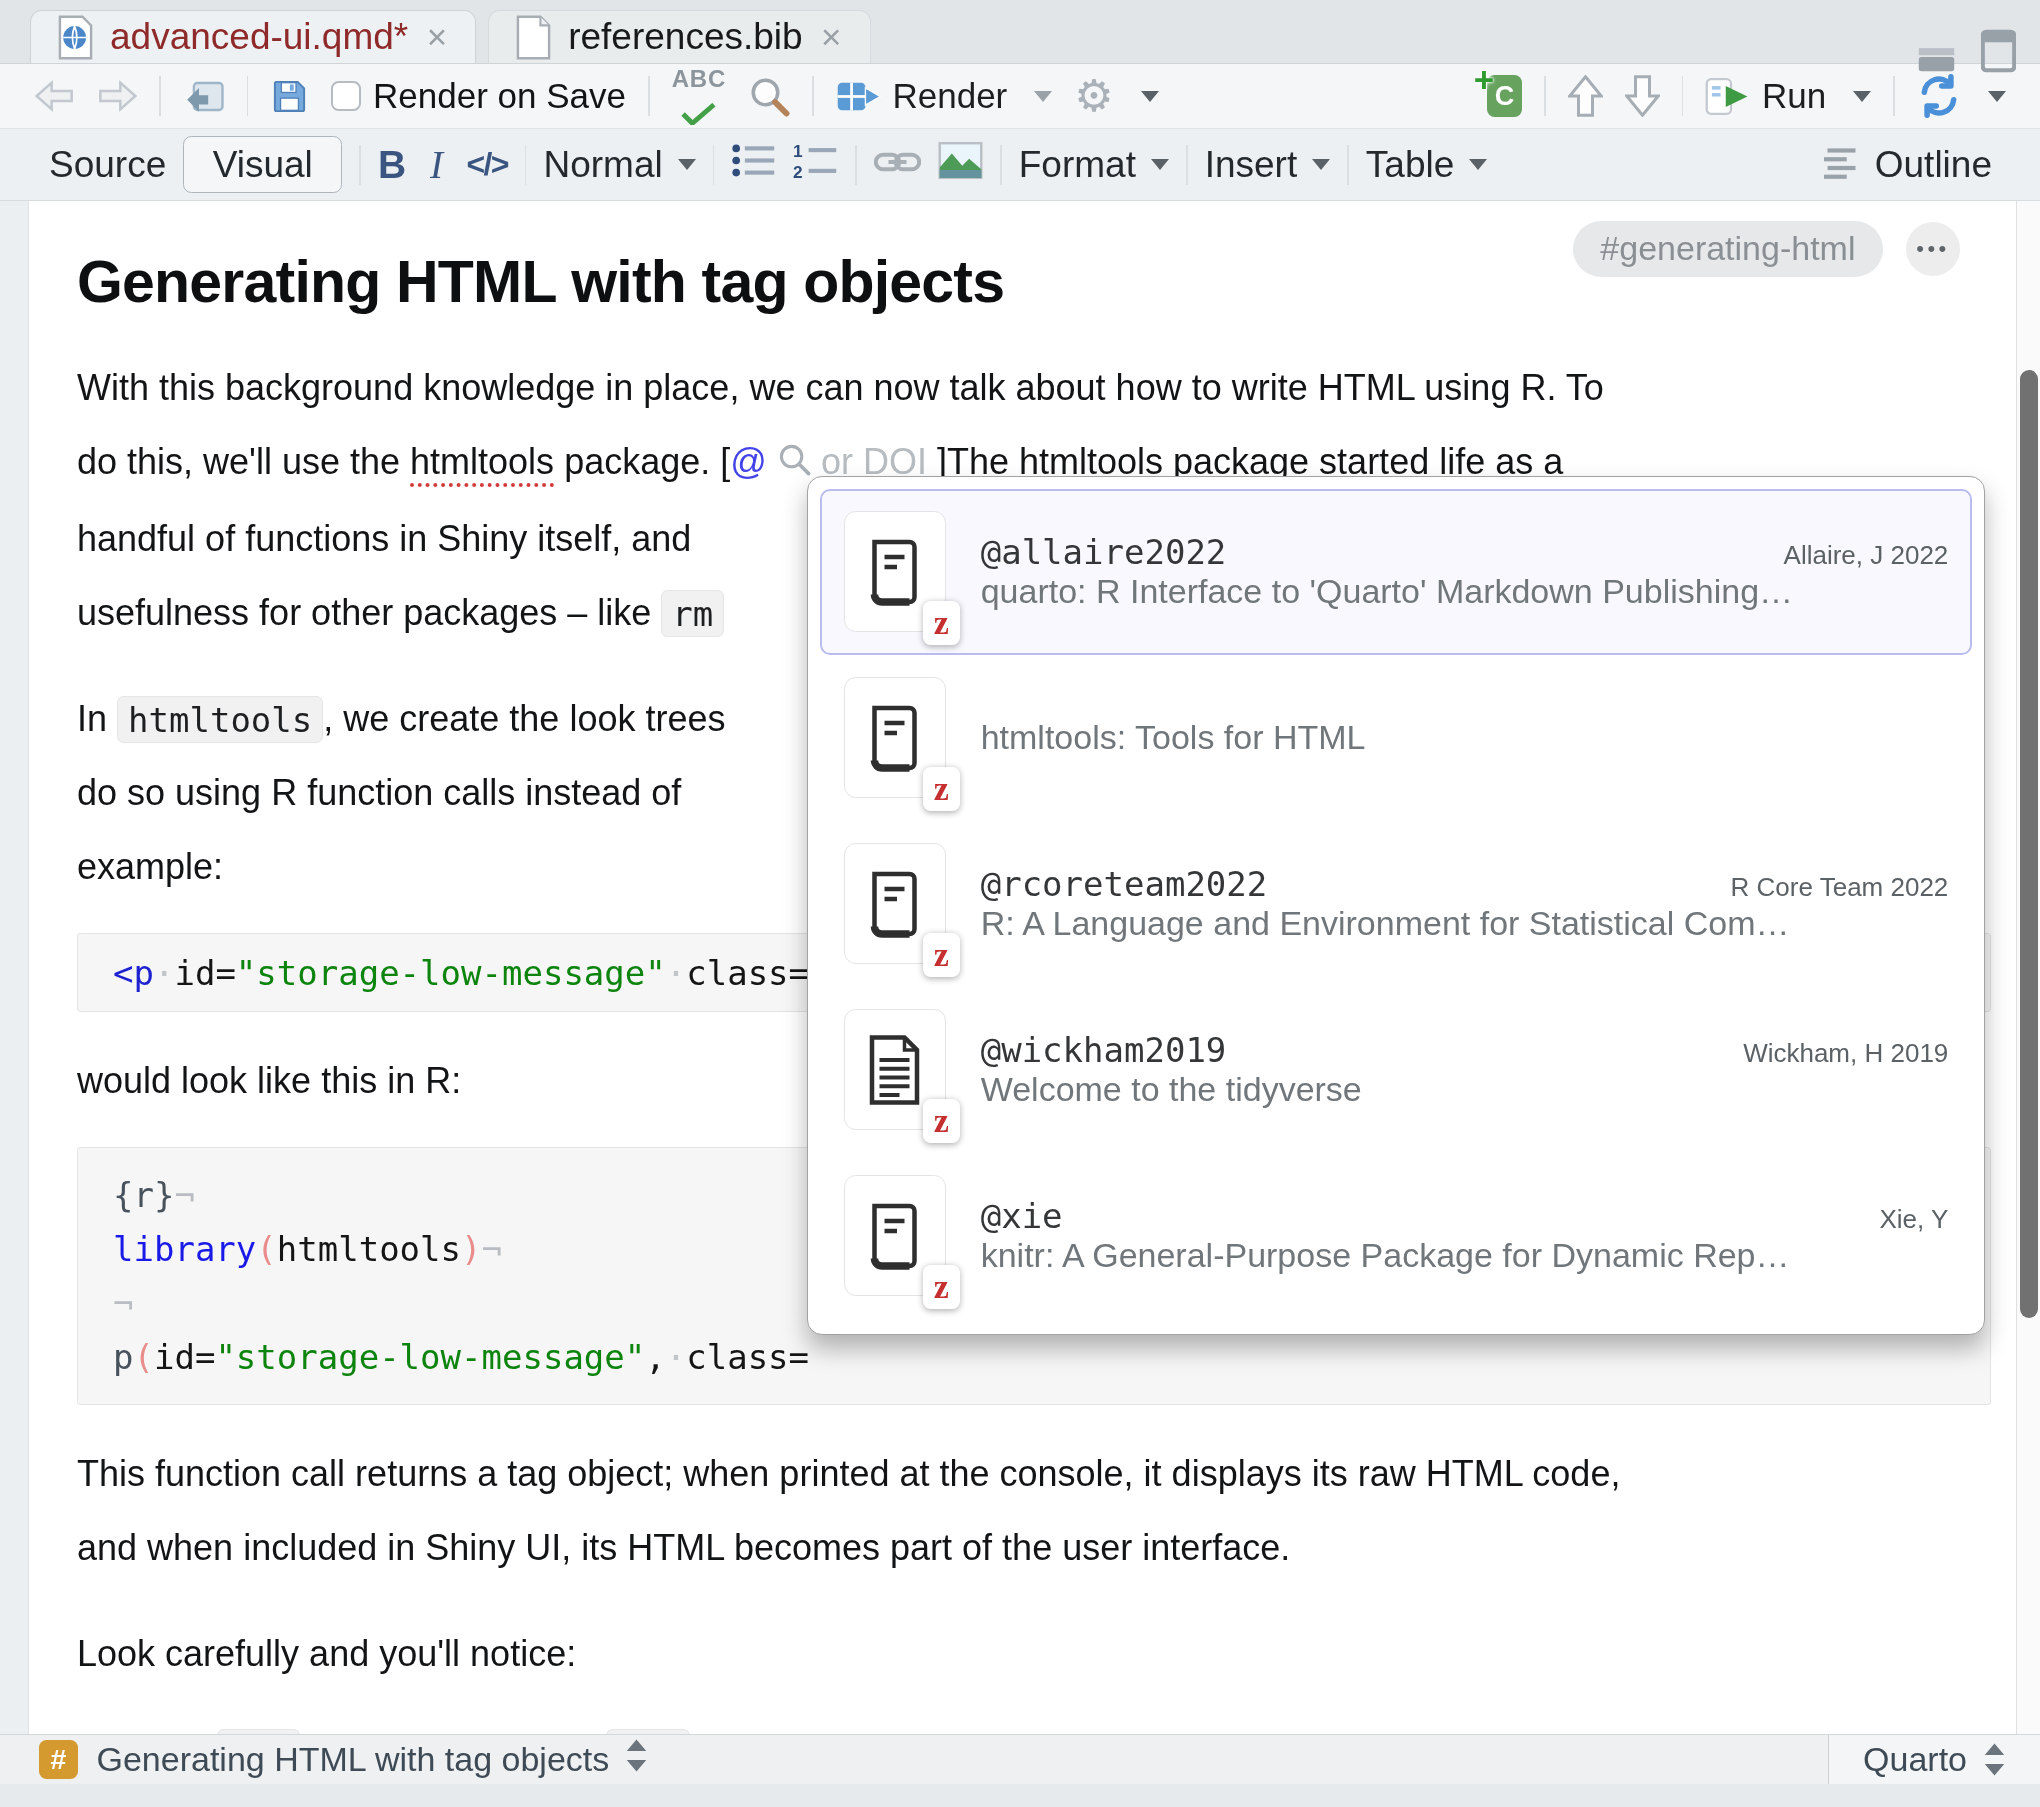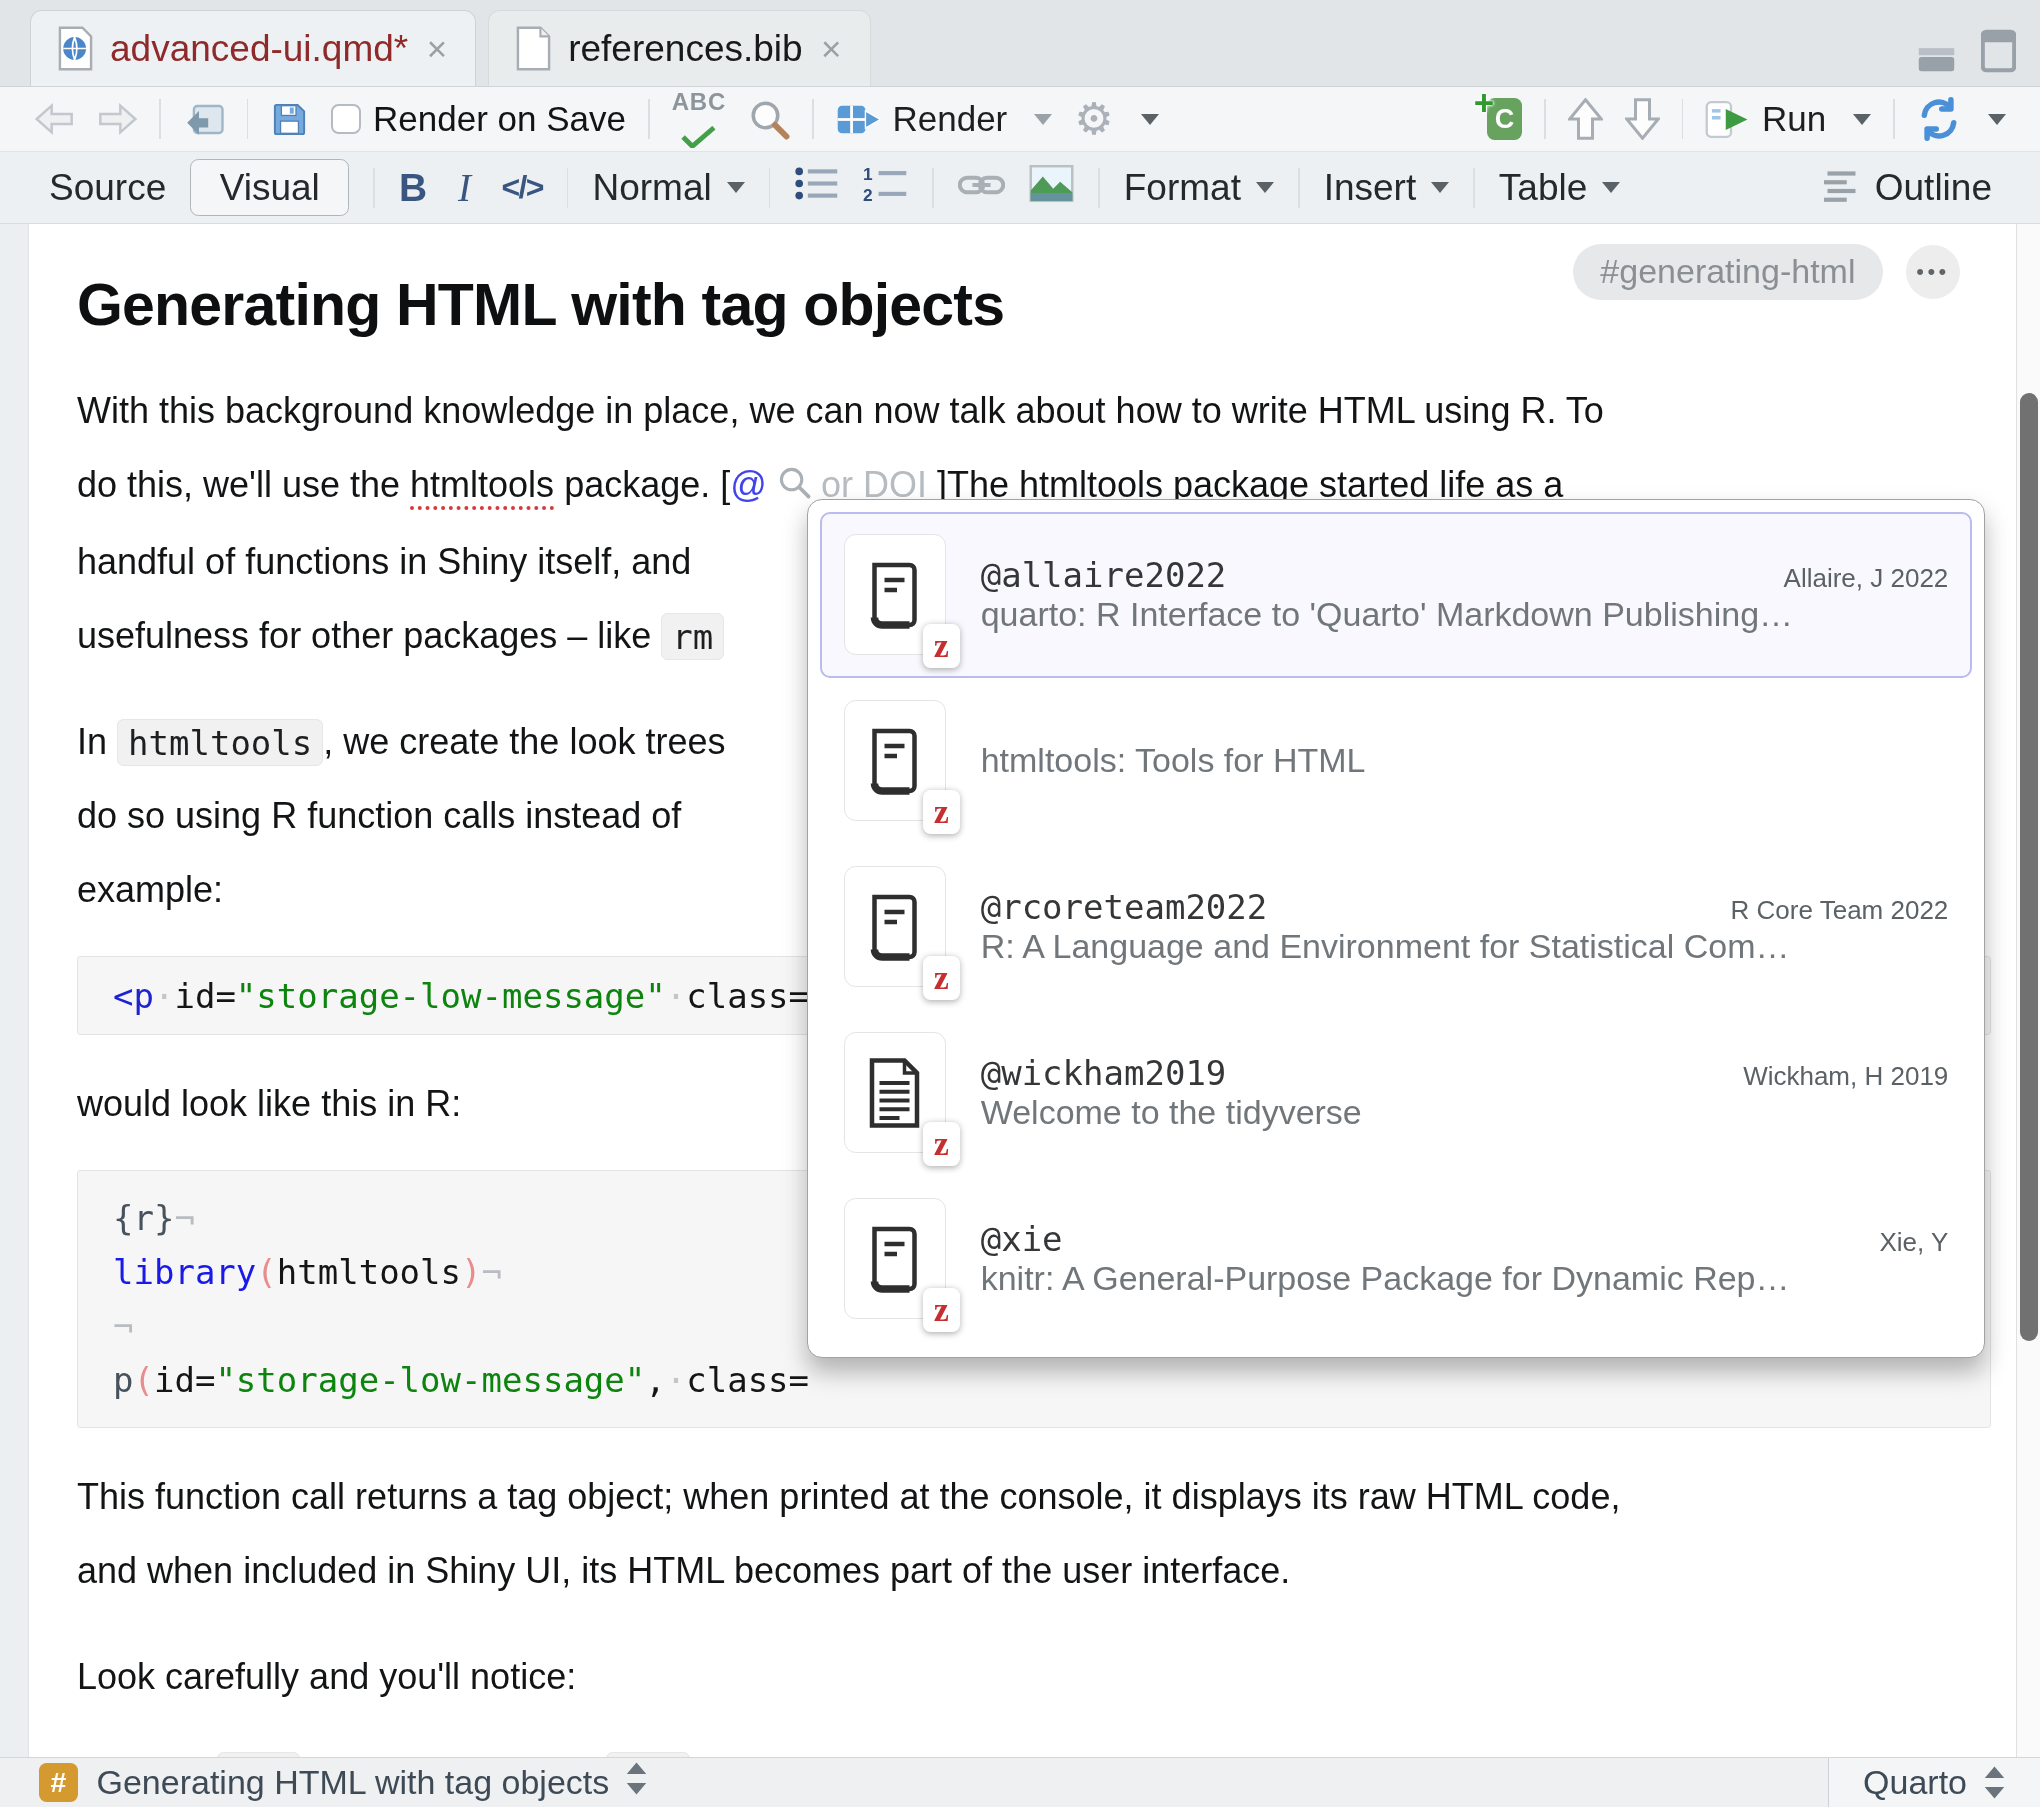--- a/index.html
+++ b/index.html
@@ -1,20 +1,20 @@
 <!DOCTYPE html>
 <html style="font-size:13.4px"><head>
 <meta charset="utf-8">
 <style>
   * { box-sizing: border-box; margin: 0; padding: 0; }
   html,body { width: 2041px; height: 1807px; overflow: hidden; }
   body { font-family: "Liberation Sans", sans-serif; background: #e7eaec; color: #121415; }
 
   
-  .tabbar { height: 87px; background: #e2e5e7; display: flex; align-items: stretch;
+  .tabbar { height: 64px; background: #e2e5e7; display: flex; align-items: stretch;
             padding-left: 30px; position: relative; border-bottom: 0.8px solid #cfd4d7; }
   .tab { display: flex; align-items: center; gap: 15px; padding: 0 25px; font-size: 37px;
          margin-top: 10px; border-radius: 11.7px 11.7px 0 0; cursor: default; }
   .tab.active { background: #eef1f3; border: 0.8px solid #cdd2d5; border-bottom: none; }
   .tab.active .tab-label { color: #8f2a2a; }
   .tab.inactive { background: #e9eced; border: 0.8px solid #d6dadc; border-bottom: none; margin-left: 11.7px; }
   .tab-label { color: #17191b; }
   .tab-close { color: #99a0a6; font-size: 35px; padding: 0 3.4px; }
   .tab-icon svg { width: 39px; height: 45px; display: block; }
   .pane-controls { position: absolute; right: 25px; top: 28.5px; display: flex; gap: 25px; align-items: flex-end; }
@@ -33,21 +33,21 @@
   .gear { font-size: 44px; color: #aab1b8; line-height: 1; }
   .chunkC { position: relative; width: 35px; height: 42px; background: #67a25e; border-radius: 7.6px;
             color: #fff; font-weight: bold; font-size: 27px; display: flex; align-items: center; justify-content: center; }
   .chunkC .plus { position: absolute; left: -13.4px; top: -15px; color: #2f9b2f; font-size: 35px; font-weight: 900;
                   text-shadow: 0 0 4.2px #fff, 0 0 2.5px #fff, 0 0 1.7px #fff; }
   .flex-spacer { flex: 1; }
   .run-label, .render-label { color: #1c1e20; }
 
   
   .fmtbar { height: 72px; background: #edf0f2; border-bottom: 0.8px solid #d8dcdf;
-            display: flex; align-items: center; padding: 0 49px; gap: 24px; font-size: 37px; color: #24292e; }
+            display: flex; align-items: center; padding: 0 49px; gap: 17px; font-size: 37px; color: #24292e; }
   .visual-btn { border: 1.7px solid #aeb5bb; background: #f4f6f8; border-radius: 8.4px; padding: 6.7px 28.5px; }
   .fmt-b { font-weight: bold; color: #3a5680; font-size: 39px; }
   .fmt-i { font-style: italic; font-family: "Liberation Serif", serif; color: #3a5680; font-size: 39px; padding: 0 6.7px; }
   .fmt-code { font-weight: bold; color: #3a5680; font-size: 32px; letter-spacing: -1.7px; }
   .menu-item { display: flex; align-items: center; gap: 10px; }
   .outline-grp { display: flex; align-items: center; gap: 13.4px; }
 
   
   .content { position: relative; height: 1533px; background: #fff; overflow: hidden; }
   .left-gutter { position: absolute; left: 0; top: 0; width: 28.5px; height: 100%;

